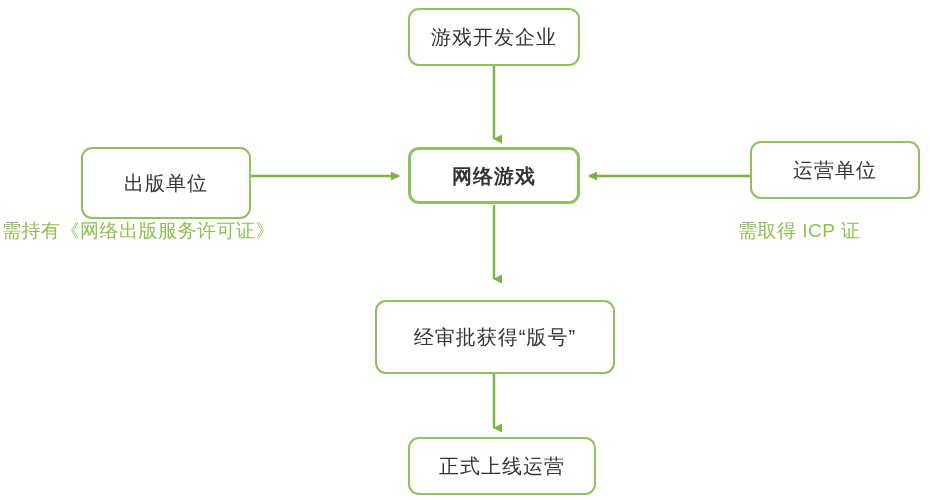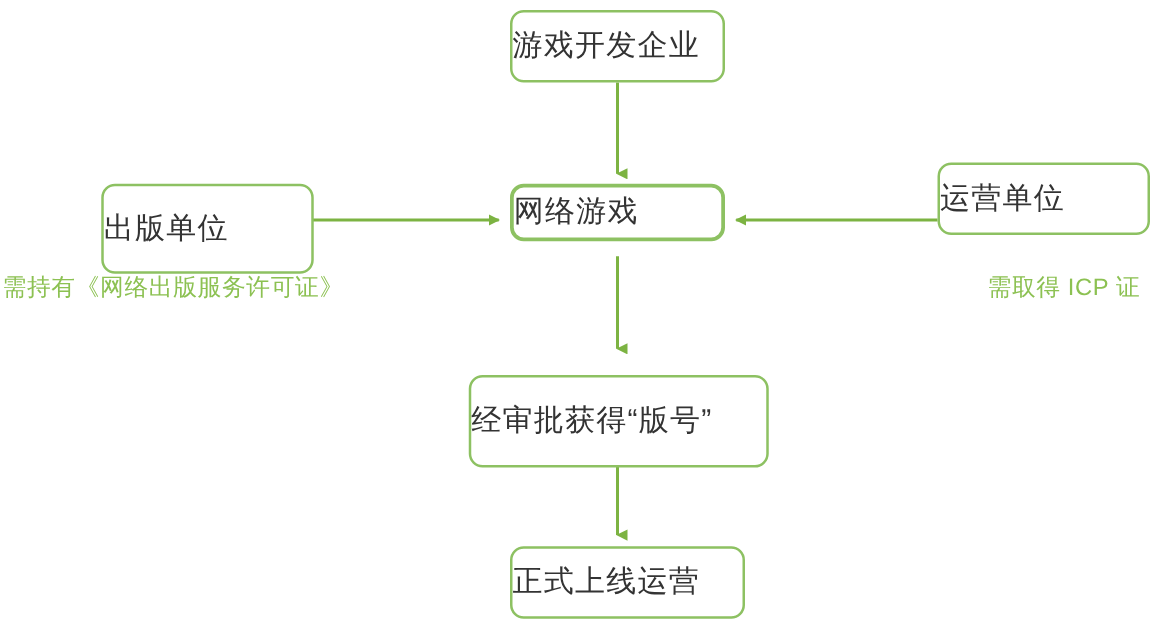--- a/index.html
+++ b/index.html
@@ -20,38 +20,39 @@
   }
 
   
   .node {
     position: absolute;
     box-sizing: border-box;
     background: #ffffff;
     border: 2px solid #8dc162;
     border-radius: 11px;
     color: #333333;
-    font-size: 24px;
+    font-size: 20px;
     line-height: 1.2;
     letter-spacing: 1px;
     display: flex;
     align-items: center;
+    justify-content: center;
     text-align: center;
     white-space: nowrap;
     z-index: 3;
   }
   .node.emphasis {
     border-width: 3px;
   }
 
   
   #node-developer   { left: 408px; top: 8px;   width: 172px; height: 58px; }
   #node-publisher   { left: 66px;  top: 147px; width: 170px; height: 72px; margin-left: 15px; }
-  #node-onlinegame  { left: 408px; top: 147px; width: 172px; height: 46px; }
-  #node-operator    { left: 750px; top: 130px; width: 170px; height: 58px; }
+  #node-onlinegame  { left: 408px; top: 147px; width: 172px; height: 57px; font-weight: bold; }
+  #node-operator    { left: 750px; top: 141px; width: 170px; height: 58px; }
   #node-approval    { left: 375px; top: 300px; width: 240px; height: 74px; }
   #node-launch      { left: 408px; top: 437px; width: 188px; height: 58px; }
 
   
   #connectors {
     position: absolute;
     left: 0;
     top: 0;
     width: 930px;
     height: 500px;
@@ -62,21 +63,21 @@
   .annotation {
     position: absolute;
     color: #8cc152;
     font-size: 19px;
     line-height: 1.2;
     letter-spacing: 0.5px;
     white-space: nowrap;
     z-index: 3;
   }
   #annotation-publisher { left: 2px;   top: 220px; text-align: left; }
-  #annotation-operator  { left: 790px; top: 220px; text-align: left; }
+  #annotation-operator  { left: 738px; top: 220px; text-align: left; }
 </style>
 </head>
 <body>
 
 <div id="canvas">
 
   <svg id="connectors" viewBox="0 0 930 500" xmlns="http://www.w3.org/2000/svg">
     <defs>
       <marker id="arrowhead-down" markerWidth="9" markerHeight="9" refX="4.5" refY="8" orient="auto" markerUnits="userSpaceOnUse">
         <path d="M0,0 L9,0 L4.5,9 Z" fill="#7cb342"></path>

